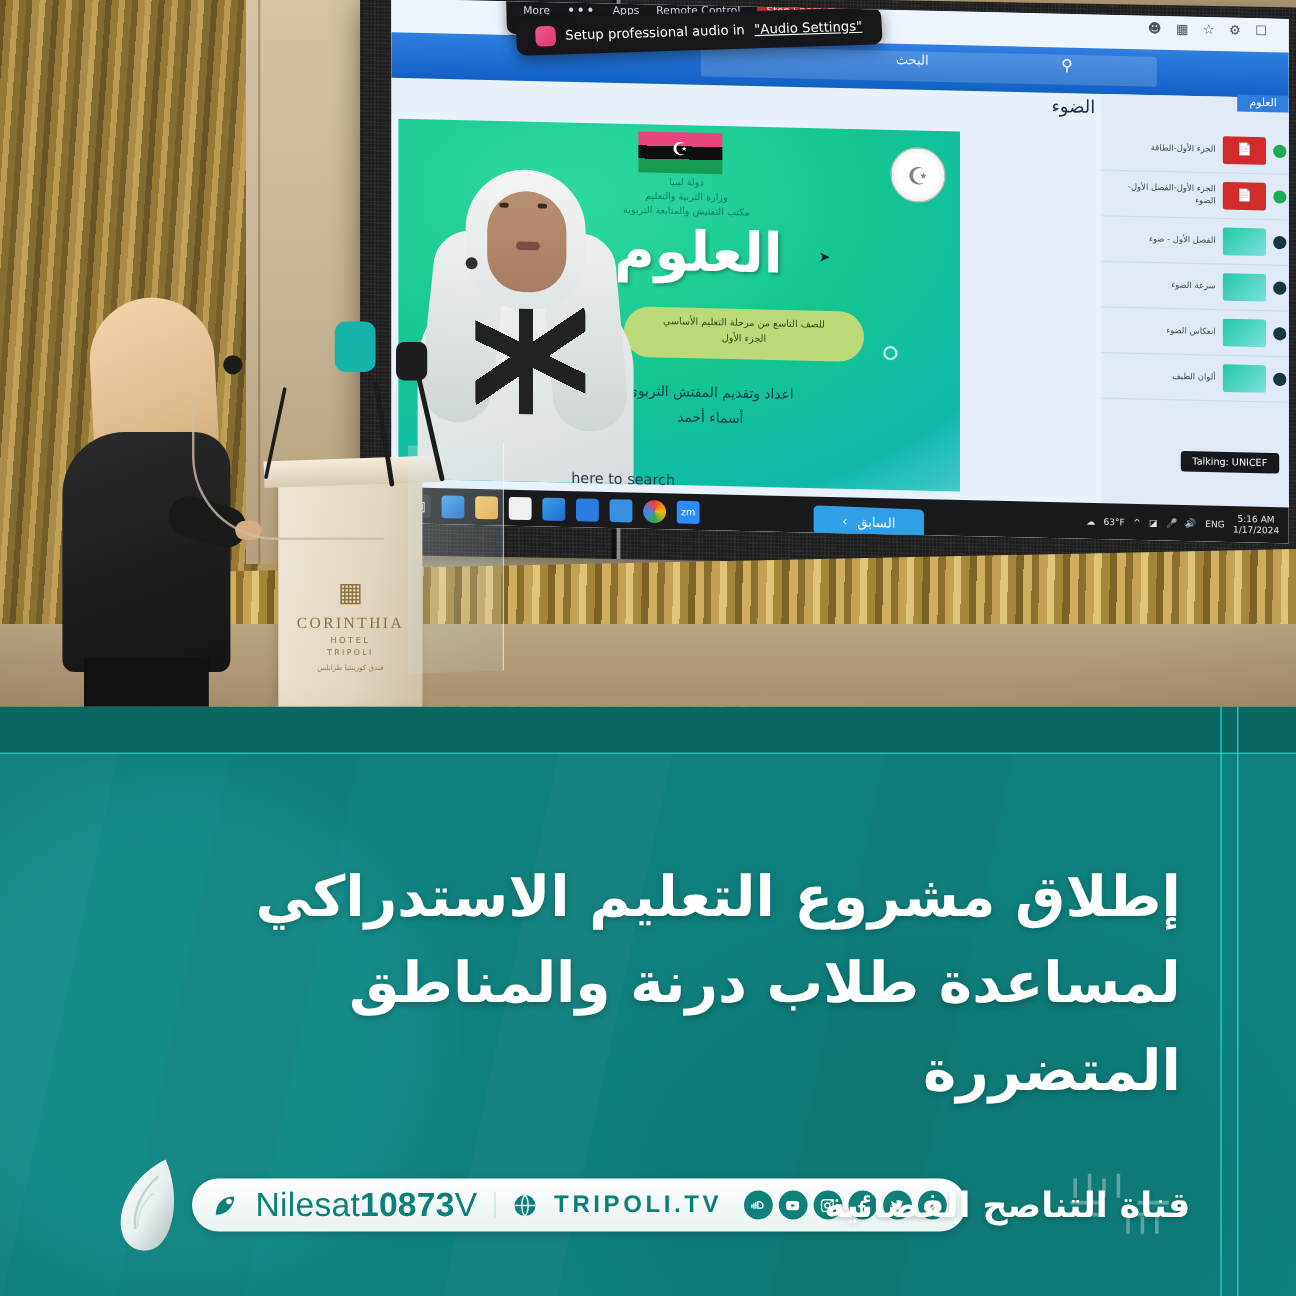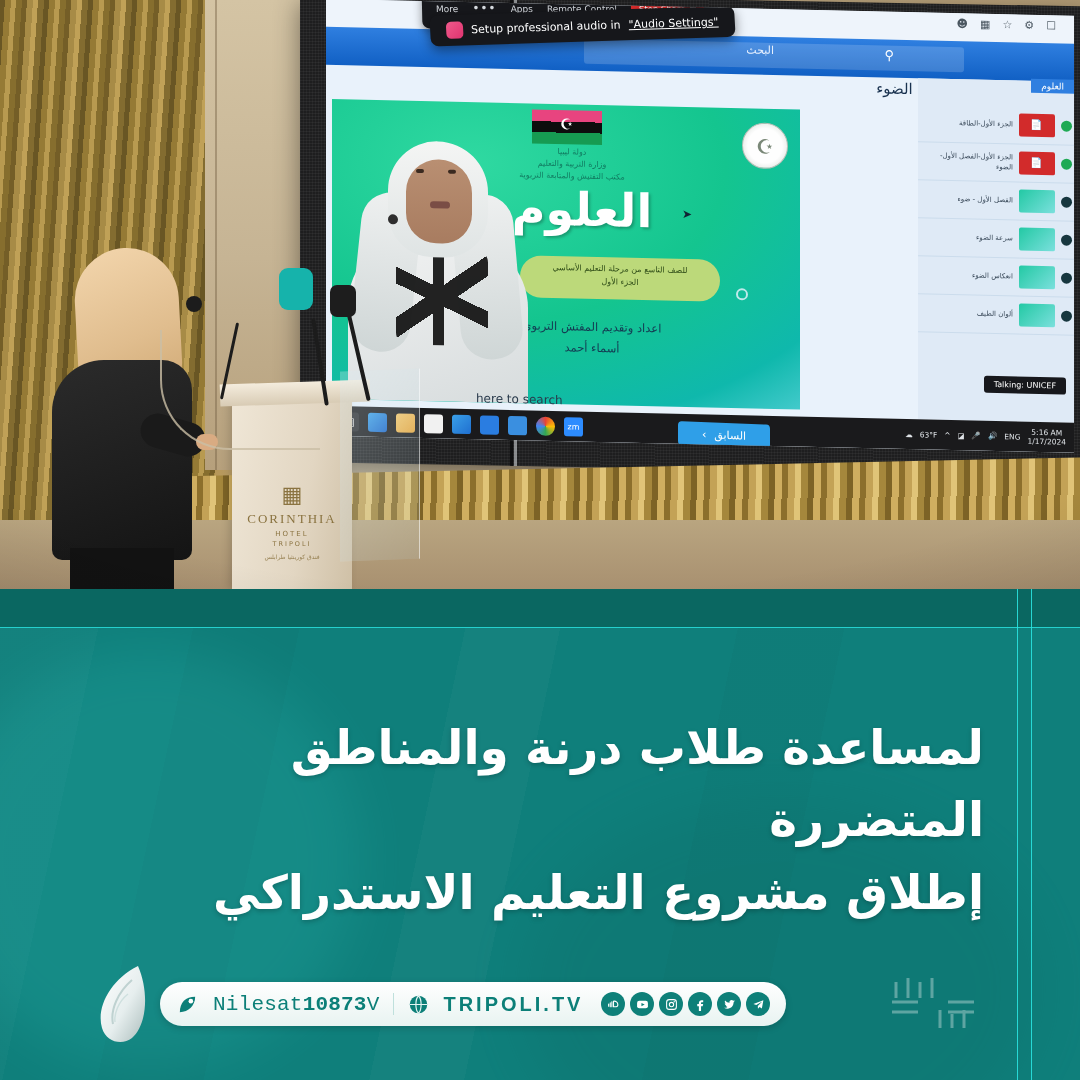--- a/index.html
+++ b/index.html
@@ -211,21 +211,21 @@
   .headline .ln{font-size:47px;font-weight:bold;line-height:1.54;
         text-shadow:0 2px 5px rgba(0,0,0,.22);letter-spacing:-.5px;}
 
   
   .brandbar{position:absolute;left:0;bottom:44px;width:1080px;height:64px;}
   .feather{position:absolute;left:88px;top:-8px;width:74px;height:82px;}
   .pill{position:absolute;left:160px;top:10px;height:44px;border-radius:22px;
         background:linear-gradient(180deg,#ffffff,#e8f3f1);display:flex;align-items:center;
         padding:0 16px;gap:14px;direction:ltr;box-shadow:0 2px 7px rgba(0,0,0,.18);}
   .pill .sat{width:23px;height:23px;}
-  .pill .nile{font-size:21px;color:#0c7f78;letter-spacing:.2px;font-family:Liberation Mono, monospace;}
+  .pill .nile{font-size:28px;color:#0c7f78;letter-spacing:.2px;font-family:Liberation Sans, sans-serif;}
   .pill .nile b{font-weight:bold;}
   .pill .nile .v{font-weight:normal;}
   .pill .sep{width:1px;height:22px;background:#bfe0dc;}
   .pill .globe{width:21px;height:21px;}
   .pill .tv{font-size:20px;color:#0c7f78;letter-spacing:3px;font-weight:bold;font-family:"Liberation Sans",sans-serif;}
   .socials{display:flex;gap:5px;align-items:center;margin-left:4px;}
   .soc{width:24px;height:24px;border-radius:50%;background:#0e8079;color:#fff;
         display:flex;align-items:center;justify-content:center;}
   .tail{position:absolute;left:590px;top:14px;width:160px;height:36px;border-radius:18px;
         background:linear-gradient(90deg,rgba(255,255,255,.92),rgba(214,238,234,.25));z-index:-1;}
@@ -426,22 +426,22 @@
   <div class="lower">
     <div class="texture"></div>
     <div class="blob" style="left:-60px;top:60px;width:420px;height:420px;background:#35c9c2"></div>
     <div class="blob" style="left:520px;top:210px;width:520px;height:380px;background:#0a5e59"></div>
     <div class="topband"></div>
     <div class="hline"></div>
     <div class="vline a"></div>
     <div class="vline b"></div>
 
     <div class="headline">
+      <div class="ln">إطلاق مشروع التعليم الاستدراكي</div>
       <div class="ln">لمساعدة طلاب درنة والمناطق المتضررة</div>
-      <div class="ln">إطلاق مشروع التعليم الاستدراكي</div>
     </div>
 
     <div class="brandbar">
 
       <svg class="feather" viewBox="0 0 74 82">
         <defs>
           <linearGradient id="fg" x1="0" y1="0" x2="1" y2="1">
             <stop offset="0%" stop-color="#ffffff"></stop>
             <stop offset="55%" stop-color="#e6eeee"></stop>
             <stop offset="100%" stop-color="#aabcbb"></stop>
@@ -503,16 +503,17 @@
         </span>
       </div>
 
       <svg class="bracket" viewBox="0 0 96 64">
         <g stroke="#ffffff" stroke-width="3" fill="none">
           <path d="M8 10v16M20 6v20M32 10v16M44 6v20"></path>
           <path d="M4 30h26M4 40h26M60 30h26M60 40h26"></path>
           <path d="M52 38v18M64 42v14M76 38v18"></path>
         </g>
       </svg>
+      <div class="chname">قناة التناصح الفضائية</div>
     </div>
   </div>
 
 </div>
 
 </body></html>

